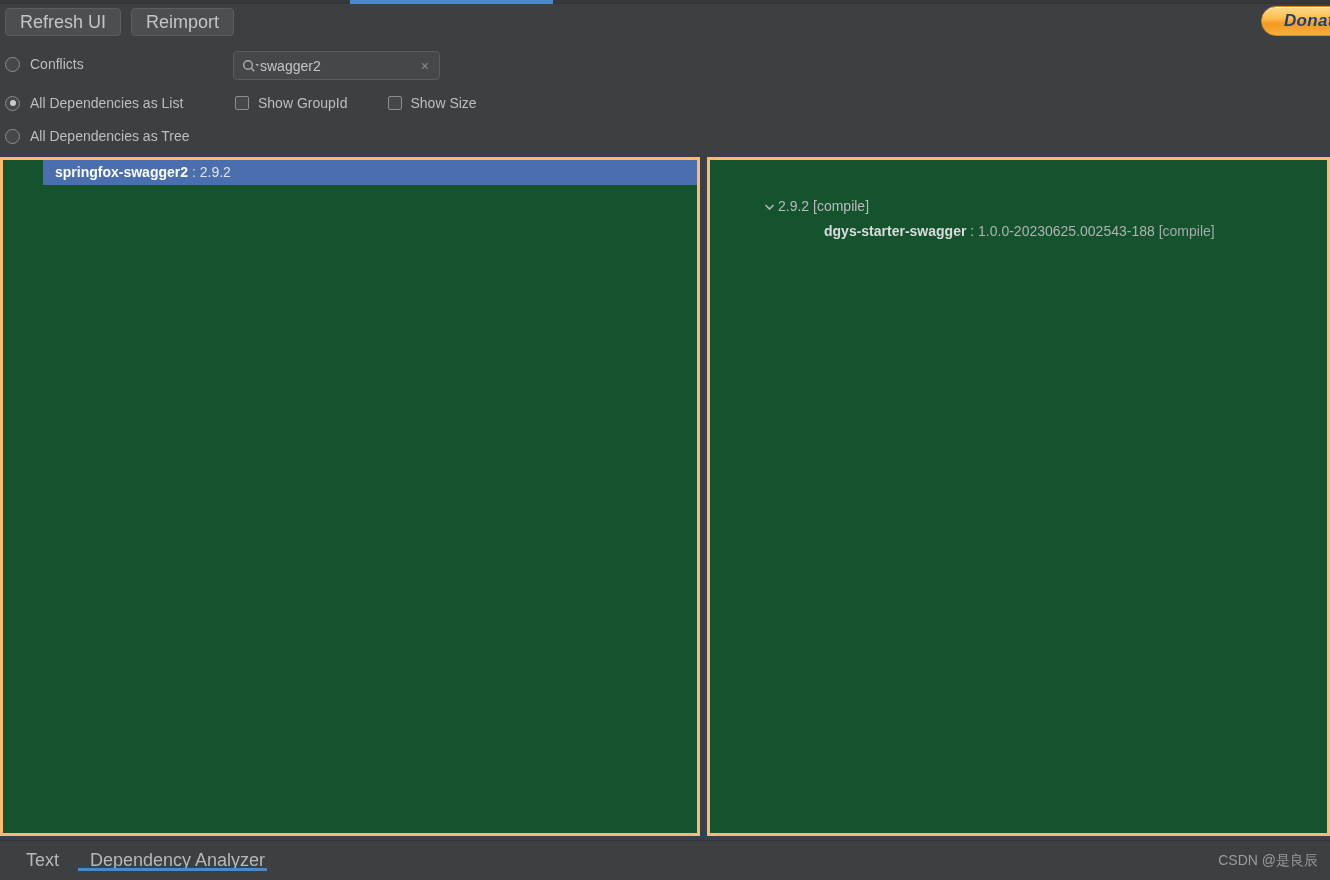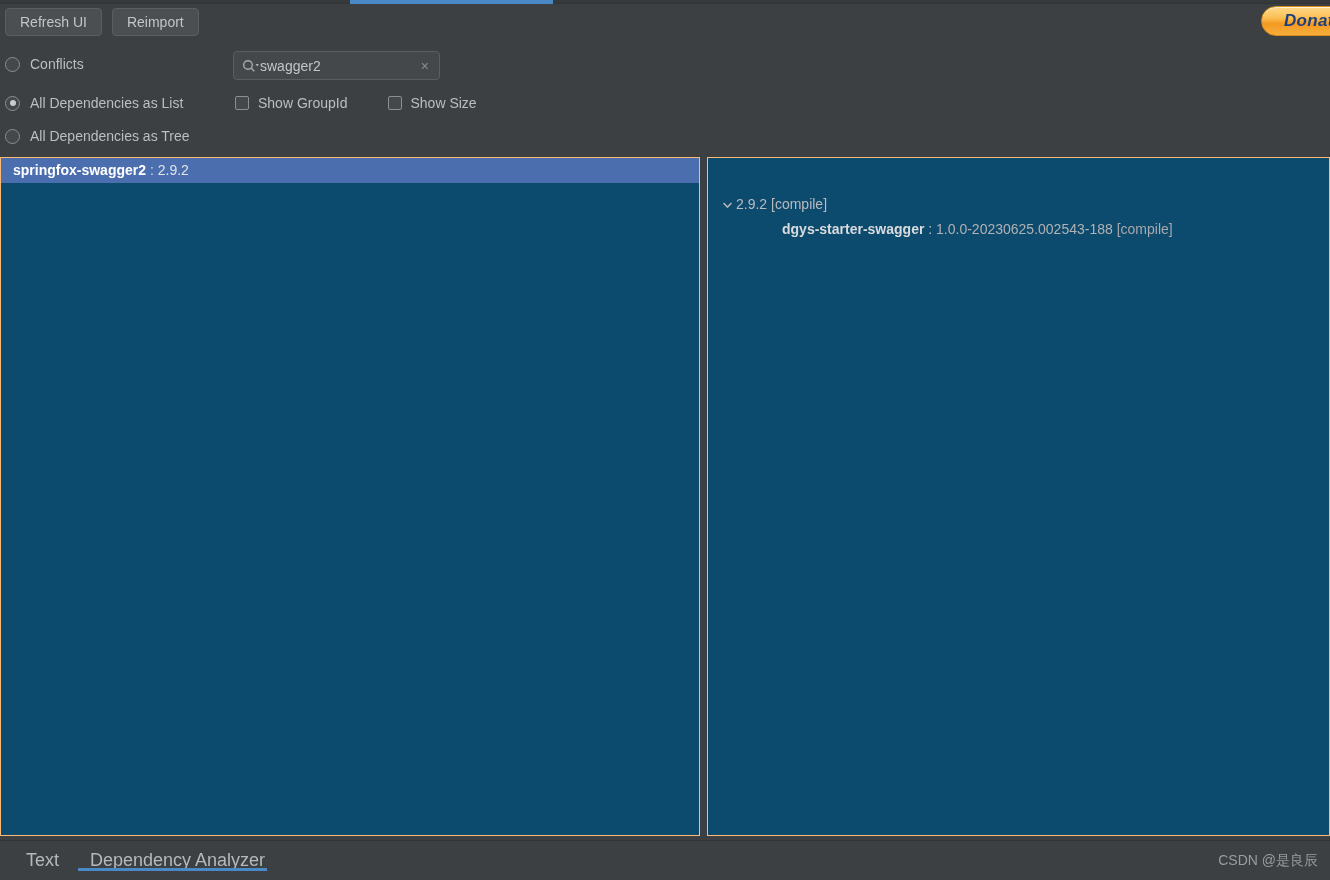--- a/index.html
+++ b/index.html
@@ -45,21 +45,21 @@
     display: flex;
     gap: 10px;
   }
   .tbtn {
     height: 28px;
     padding: 0 14px;
     background: #4b4f51;
     border: 1px solid #5a5e60;
     border-radius: 4px;
     color: #c3c5c7;
-    font-size: 14px;
+    font-size: 18px;
     line-height: 26px;
     text-align: center;
     cursor: pointer;
     white-space: nowrap;
   }
 
   
   .donate {
     position: absolute;
     top: 6px;
@@ -157,23 +157,24 @@
     color: #8b8f91;
     font-size: 14px;
     line-height: 1;
     cursor: pointer;
     padding: 2px;
   }
 
   
   .panel {
     position: absolute;
-    background: #0c4a6e;
-    border: 1px solid #fdba74;
+    background: #14532d;
+    border: 3px solid #fdba74;
     overflow: hidden;
+    padding-left: 40px;
   }
   .panel-left  { top: 157px; left: 0px;   width: 700px; height: 679px; }
   .panel-right { top: 157px; left: 707px; width: 623px; height: 679px; }
 
   .list-row {
     height: 25px;
     line-height: 25px;
     font-size: 14px;
     padding-left: 12px;
     white-space: nowrap;

